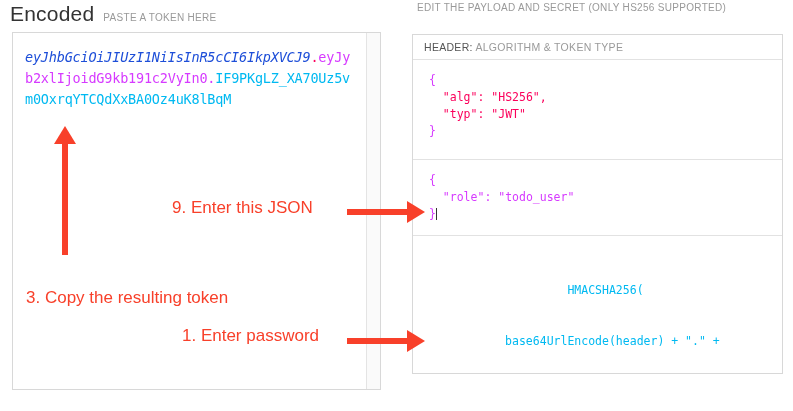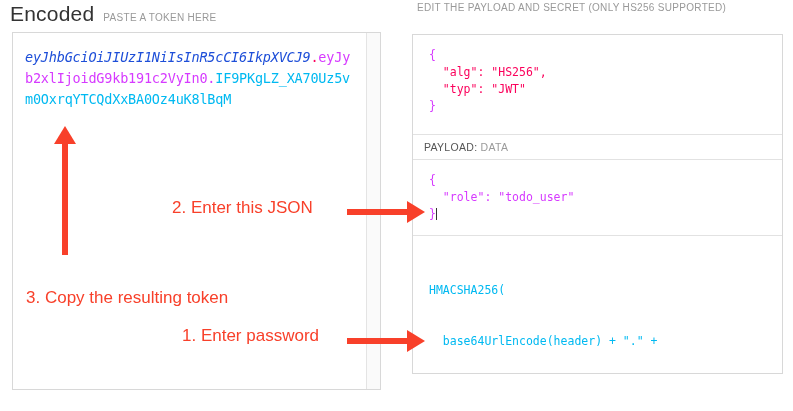--- a/index.html
+++ b/index.html
@@ -189,44 +189,44 @@
     <div id="encoded-scrollbar-thumb"></div>
   </div>
 </div>
 
 <div class="col-title" id="decoded-title">
   <span class="sub">EDIT THE PAYLOAD AND SECRET (ONLY HS256 SUPPORTED)</span>
 </div>
 
 <div id="decoded-panel">
 
+  <div class="dec-section-label">
+    <span>HEADER:</span>
+    <span class="muted">ALGORITHM &amp; TOKEN TYPE</span>
+  </div>
   <div class="dec-body dec-divider" style="height:100px;"><div><span class="j-brace">{</span></div><div><span class="j-key">  "alg": "HS256",</span></div><div><span class="j-key">  "typ": "JWT"</span></div><div><span class="j-brace">}</span></div></div>
 
-  <div class="dec-section-label">
-    <span>PAYLOAD:</span>
-    <span class="muted">DATA</span>
-  </div>
   <div class="dec-body dec-divider" style="height:76px;"><div><span class="p-brace">{</span></div><div><span class="p-key">  "role": "todo_user"</span></div><div><span class="p-brace">}</span><span class="caret"></span></div></div>
 
-  <div class="dec-body" style="height:95px;">
+  <div class="dec-body" style="height:95px;text-align:center;">
     <div class="sig-text">HMACSHA256(</div>
     <div class="sig-text">  base64UrlEncode(header) + "." +</div>
     
     
     
   </div>
 </div>
 
 <div class="anno-label" style="left:182px; top:326px;">1. Enter password</div>
 <div class="anno-arrow-h" style="left:347px; top:338px; width:80px;">
   <div class="anno-shaft-h" style="width:62px;"></div>
   <div class="anno-head-h" style="left:60px;"></div>
 </div>
 
-<div class="anno-label" style="left:172px; top:198px;">2. Enter this JSON</div>
+<div class="anno-label" style="left:172px; top:198px;">9. Enter this JSON</div>
 <div class="anno-arrow-h" style="left:347px; top:209px; width:80px;">
   <div class="anno-shaft-h" style="width:62px;"></div>
   <div class="anno-head-h" style="left:60px;"></div>
 </div>
 
 <div class="anno-label" style="left:26px; top:264px;margin-top:24px;">3. Copy the resulting token</div>
 <div class="anno-head-v" style="left:54px; top:126px;"></div>
 <div class="anno-shaft-v" style="left:62px; top:143px; height:112px;"></div>
 
 </body></html>

